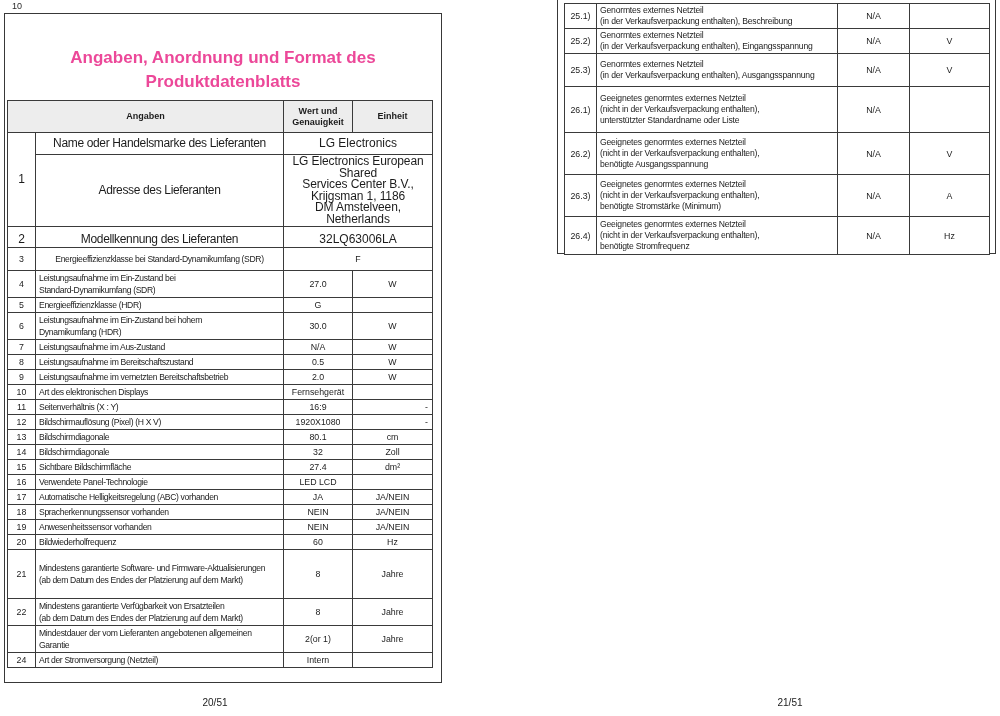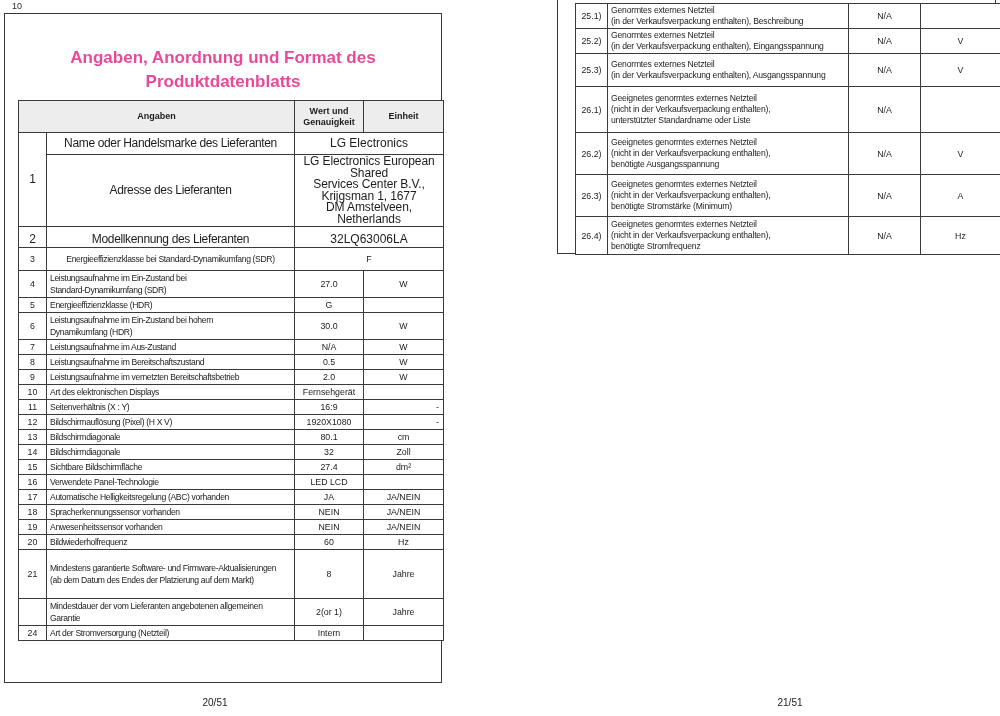--- a/index.html
+++ b/index.html
@@ -8,21 +8,21 @@
   .sheet { position:relative; width:1000px; height:716px; background:#fff; }
 
   .page-marker { position:absolute; left:12px; top:1px; font-size:9px; color:#2a2a2a; }
 
   
   .left-box { position:absolute; left:4px; top:13px; width:438px; height:670px;
               border:1.5px solid #383838; background:#fff; }
   .doc-title { margin-top:32px; text-align:center; font-size:17px; font-weight:bold;
                line-height:24px; white-space:pre-line; color:#ec4899; }
 
-  table { border-collapse:collapse; table-layout:fixed; background:#fff;margin-left:11px; }
+  table { border-collapse:collapse; table-layout:fixed; background:#fff; }
   td, th { border:1px solid #3a3a3a; vertical-align:middle; }
 
   #info-table { position:absolute; left:2px; top:86px; width:425px; }
   #info-table th { background:#ededed; font-size:9px; font-weight:bold; text-align:center; line-height:11px; }
   #info-table tr.hdr  { height:32px; }
   #info-table tr.r1a  { height:22px; }
   #info-table tr.r1b  { height:58px; }
   #info-table tr.r2   { height:27px; }
   #info-table td { font-size:12px; text-align:center; line-height:11.5px; padding:1px 3px; }
   #info-table .c-value { white-space:pre-line; }
@@ -82,21 +82,21 @@
         <th>Einheit</th>
       </tr>
       <tr class="r1a">
         <td class="c-num" rowspan="2">1</td>
         <td class="c-label center">Name oder Handelsmarke des Lieferanten</td>
         <td class="c-value" colspan="2">LG Electronics</td>
       </tr>
       <tr class="r1b">
         <td class="c-label center">Adresse des Lieferanten</td>
         <td class="c-value" colspan="2">LG Electronics European Shared
-Services Center B.V., Krijgsman 1, 1677
+Services Center B.V., Krijgsman 1, 1186
 DM Amstelveen, Netherlands</td>
       </tr>
       <tr class="r2">
         <td class="c-num">2</td>
         <td class="c-label center">Modellkennung des Lieferanten</td>
         <td class="c-value" colspan="2">32LQ63006LA</td>
       </tr>
     </tbody>
       </table>
 
@@ -218,20 +218,27 @@
             <td class="c-unit">Hz</td>
           </tr>
           <tr>
             <td class="c-num">21</td>
             <td class="c-label">Mindestens garantierte Software- und Firmware-Aktualisierungen
 (ab dem Datum des Endes der Platzierung auf dem Markt)</td>
             <td class="c-value">8</td>
             <td class="c-unit">Jahre</td>
           </tr>
           <tr>
+            <td class="c-num">22</td>
+            <td class="c-label">Mindestens garantierte Verfügbarkeit von Ersatzteilen
+(ab dem Datum des Endes der Platzierung auf dem Markt)</td>
+            <td class="c-value">8</td>
+            <td class="c-unit">Jahre</td>
+          </tr>
+          <tr>
             <td class="c-num"></td>
             <td class="c-label">Mindestdauer der vom Lieferanten angebotenen allgemeinen
 Garantie</td>
             <td class="c-value">2(or 1)</td>
             <td class="c-unit">Jahre</td>
           </tr>
           <tr>
             <td class="c-num">24</td>
             <td class="c-label">Art der Stromversorgung (Netzteil)</td>
             <td class="c-value">Intern</td>

